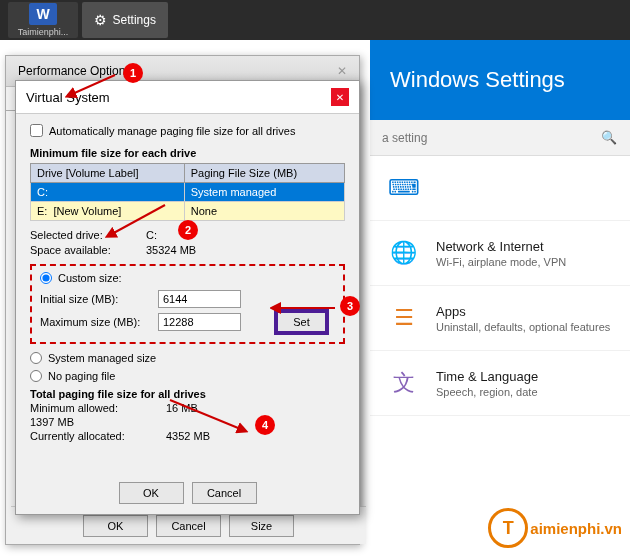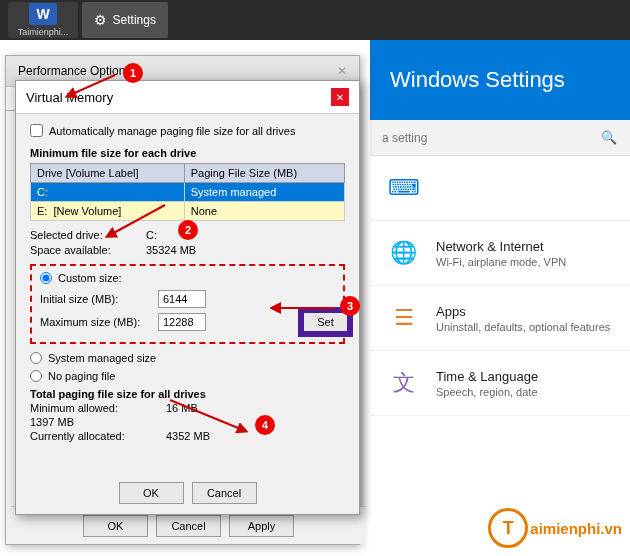--- a/index.html
+++ b/index.html
@@ -301,34 +301,34 @@
       display: flex;
       align-items: center;
       gap: 8px;
       margin-bottom: 5px;
       font-size: 11px;
     }
     .vm-input-label {
       min-width: 110px;
     }
     .vm-input-field {
-      width: 48px;
+      width: 83px;
       border: 1px solid #999;
       padding: 2px 4px;
       font-size: 11px;
       background: #fff;
     }
     .vm-set-btn {
       position: absolute;
-      right: 6px;
+      right: 30px;
       width: 55px;
       padding: 3px 8px;
       font-size: 11px;
       background: #e8e8e8;
-      border: 6px solid #4c1d95;
+      border: 4px solid #4c1d95;
       cursor: pointer;
     }
     .vm-other-radios {
       margin: 4px 0;
     }
     .vm-paging-total {
       font-size: 11px;
       font-weight: bold;
       margin-top: 6px;
       margin-bottom: 2px;
@@ -491,27 +491,27 @@
   </div>
   <div class="perf-dialog-tabs">
     <div class="perf-tab active">Visual Effects</div>
     <div class="perf-tab">Advanced</div>
     <div class="perf-tab">Data Execution Prevention</div>
   </div>
 
   <div class="outer-btns">
     <button class="outer-btn">OK</button>
     <button class="outer-btn">Cancel</button>
-    <button class="outer-btn">Apply</button>
+    <button class="outer-btn">Size</button>
   </div>
 </div>
 
 <div class="vm-dialog">
   <div class="vm-title-bar">
-    <span>Virtual Memory</span>
+    <span>Virtual System</span>
     <button class="vm-close-btn">✕</button>
   </div>
   <div class="vm-content">
     <div class="vm-checkbox-row">
       <input type="checkbox" style="">
       <label class="vm-checkbox-label">Automatically manage paging file size for all drives</label>
     </div>
     <div class="vm-section-label">Minimum file size for each drive</div>
     <table class="vm-table">
       <thead>

